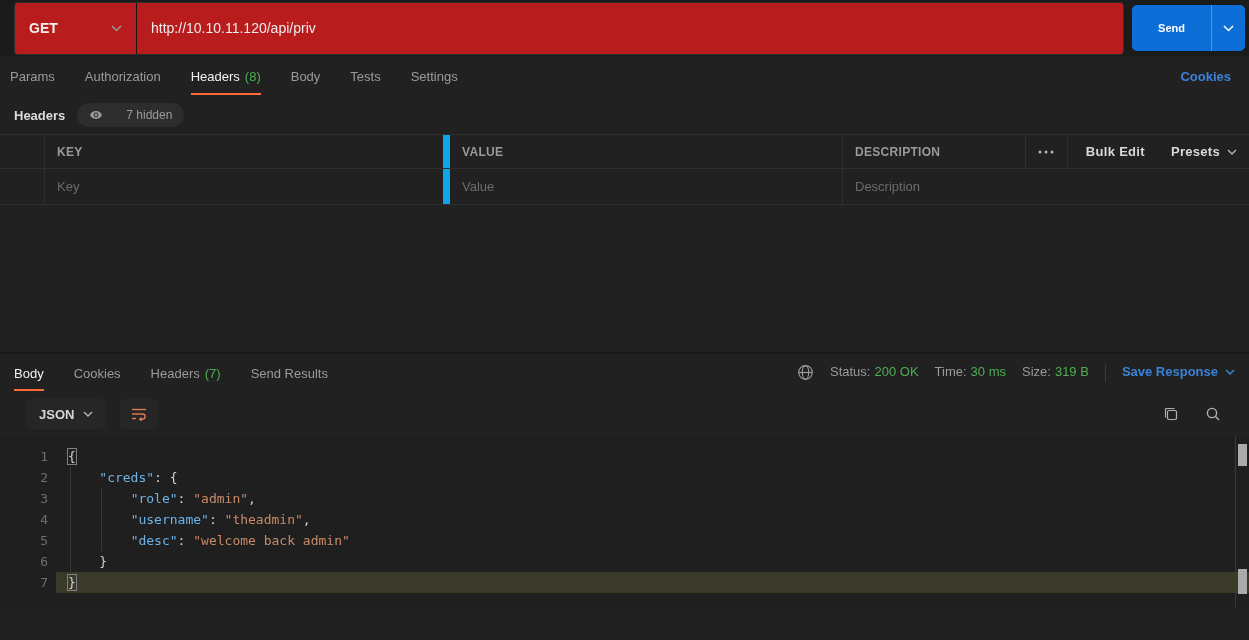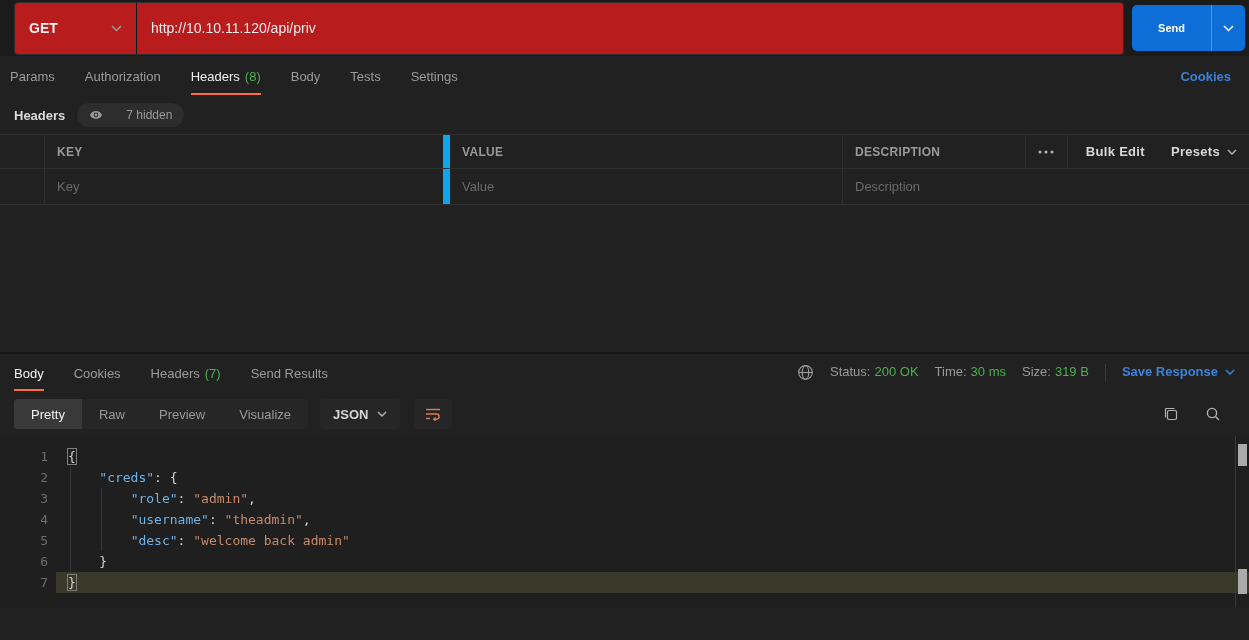--- a/index.html
+++ b/index.html
@@ -219,26 +219,20 @@
     <span class="save-resp">
       <span>Save Response</span>
       <svg width="10" height="6" viewBox="0 0 10 6">
           <path d="M1 1l4 4 4-4" stroke="#3b82d9" stroke-width="1.5" fill="none"></path>
         </svg>
     </span>
   </div>
 </div>
 
 <div class="view-bar">
-  <div class="seg">
-    <div class="seg-item active">Pretty</div>
-    <div class="seg-item">Raw</div>
-    <div class="seg-item">Preview</div>
-    <div class="seg-item">Visualize</div>
-  </div>
   <div class="json-btn">
     <span>JSON</span>
     <svg width="10" height="6" viewBox="0 0 10 6">
         <path d="M1 1l4 4 4-4" stroke="#b5b5b5" stroke-width="1.4" fill="none"></path>
       </svg>
   </div>
   <div class="wrap-btn">
     <svg width="16" height="14" viewBox="0 0 16 14" fill="none" stroke="#e07a4f" stroke-width="1.4">
       <path d="M1 2.5h14"></path>
         <path d="M1 7h10.5a2.6 2.6 0 0 1 0 5.2H9"></path>

